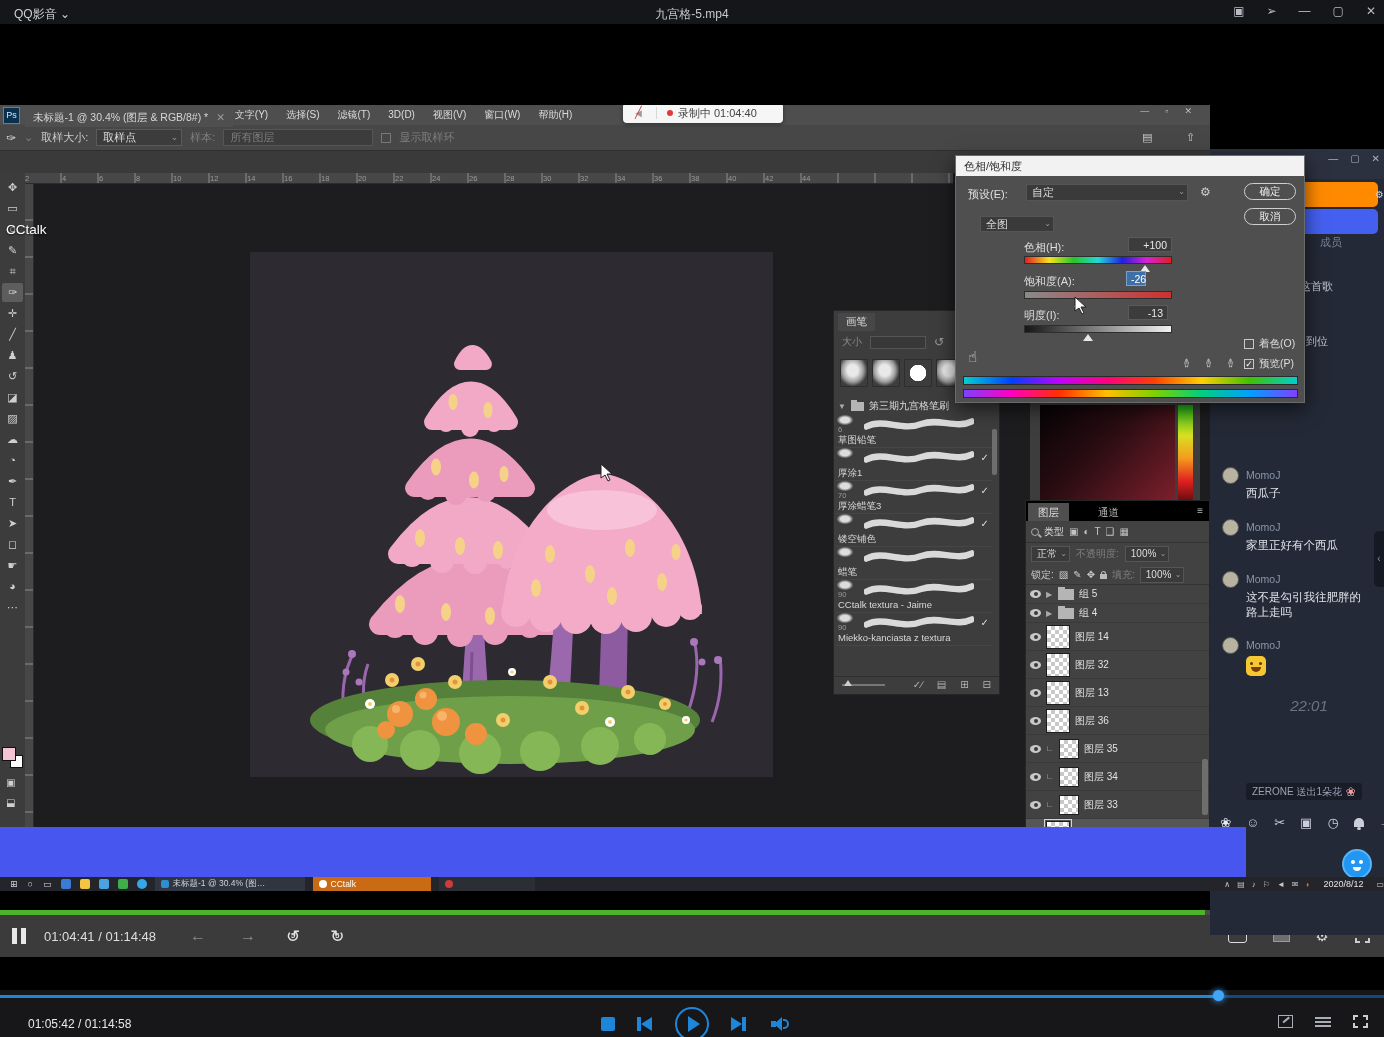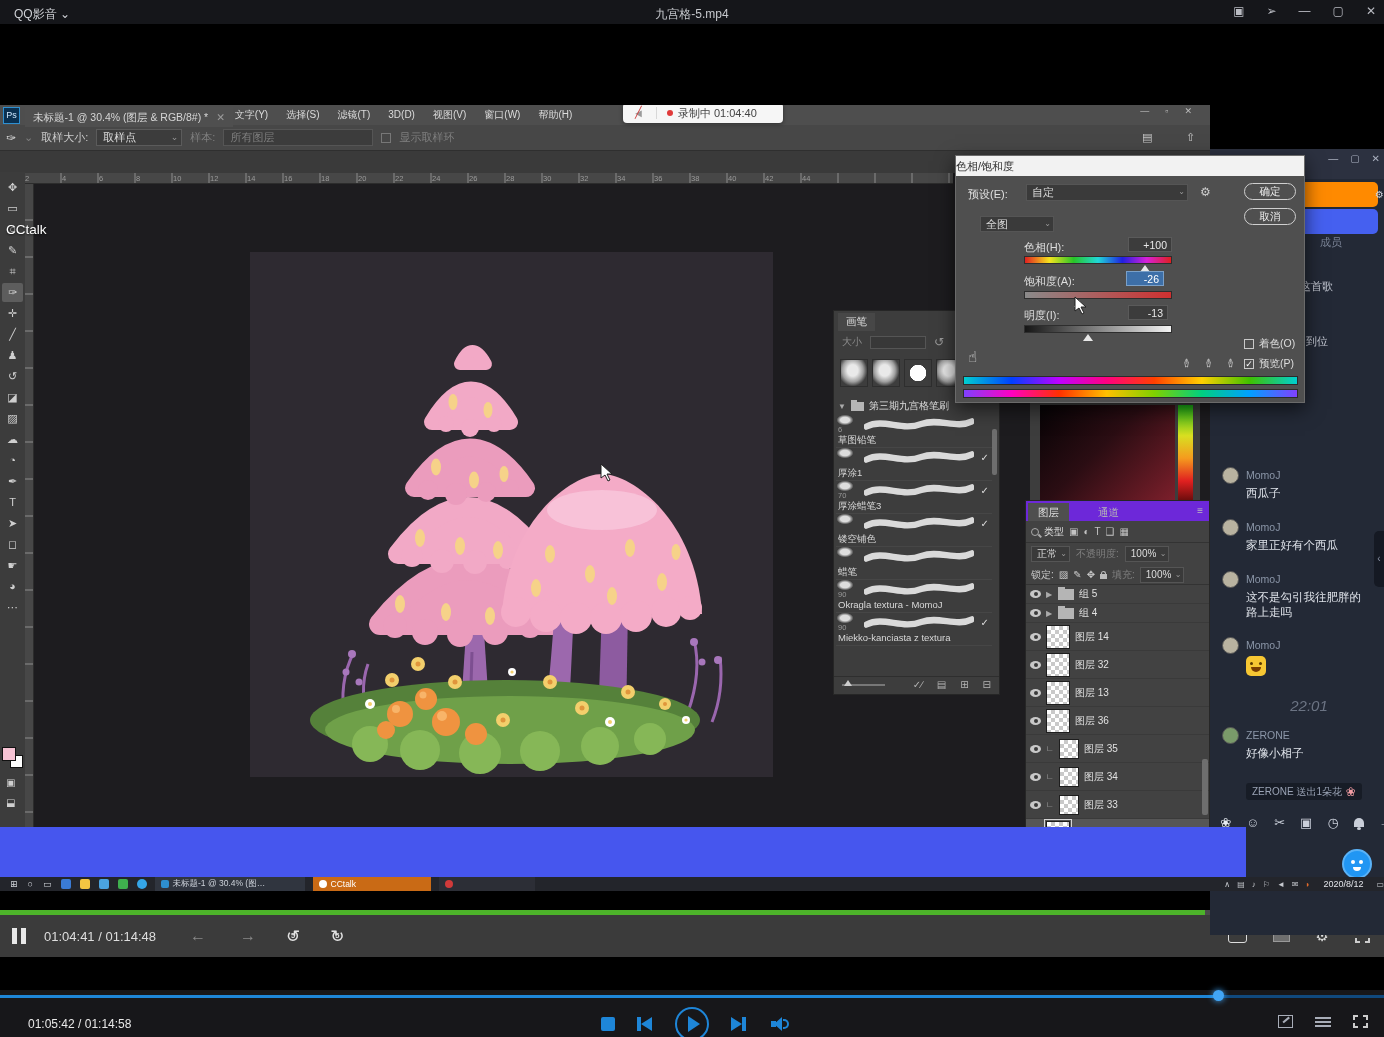--- a/index.html
+++ b/index.html
@@ -77,21 +77,21 @@
   .bp-slider:before{content:"";position:absolute;left:2px;top:-4px;border-left:4px solid transparent;border-right:4px solid transparent;border-bottom:6px solid #ccc;}
   .bp-foot .spacer{flex:1;}
 
   
   .color-panel{left:1030px;top:298px;width:170px;height:100px;background:#3d3d3d;}
   .sv-square{position:absolute;left:10px;top:2px;width:135px;height:95px;background:linear-gradient(135deg,#060305 0%,#2b0d13 45%,#7c1f2b 100%);}
   .hue-strip{position:absolute;left:148px;top:2px;width:15px;height:95px;background:linear-gradient(#17b117,#d8e021 32%,#f59b1e 56%,#e02020 80%,#6e0d0d 100%);}
 
   
   .layers-panel{left:1025px;top:395px;width:185px;height:436px;background:#424242;border:1px solid #262626;color:#ddd;font-size:10px;overflow:hidden;}
-  .lp-tabs{position:relative;height:20px;background:#6d28d9;}
+  .lp-tabs{position:relative;height:20px;background:#000000;}
   .lp-tab{position:absolute;top:2px;height:18px;padding:0 10px;line-height:18px;font-size:10.5px;}
   .lp-tab.active{left:2px;background:#4f4f4f;}
   .lp-tab.inactive{left:62px;color:#b5b5b5;}
   .lp-burger{position:absolute;right:6px;top:4px;color:#bbb;}
   .lp-filter{position:relative;height:22px;border-bottom:1px solid #333;display:flex;align-items:center;gap:5px;padding:0 5px;}
   .mini-mag{width:8px;height:8px;border:1.5px solid #aaa;border-radius:50%;position:relative;}
   .mini-mag:after{content:"";position:absolute;left:6px;top:6px;width:4px;height:1.5px;background:#aaa;transform:rotate(45deg);}
   .lp-filter .ficon{color:#c3c3c3;font-size:10px;}
   .lp-blend{position:relative;height:22px;display:flex;align-items:center;gap:6px;padding:0 5px;}
   .dd{background:#3a3a3a;border:1px solid #555;height:16px;line-height:14px;padding:0 12px 0 5px;position:relative;color:#ddd;}
@@ -112,21 +112,21 @@
   .lthumb{width:24px;height:24px;background:repeating-conic-gradient(#c9c9c9 0 25%,#ffffff 0 50%) 0 0/8px 8px;border:1px solid #1e1e1e;flex:0 0 24px;}
   .lrow.clipped .lthumb{width:20px;height:20px;flex:0 0 20px;}
   .lrow.group .lthumb{width:16px;height:11px;flex:0 0 16px;background:#b5b5b5;border:none;position:relative;}
   .lrow.group .lthumb:before{content:"";position:absolute;left:0;top:-2px;width:7px;height:2px;background:#b5b5b5;}
   .lrow.selected .lthumb{outline:1px solid #d6d6d6;outline-offset:1px;}
   .lname{font-size:10px;color:#e2e2e2;white-space:nowrap;}
   .lp-scroll{position:absolute;right:1px;top:258px;width:6px;height:56px;background:#6e6e6e;border-radius:2px;}
 
   
   .hs-dialog{left:955px;top:155px;width:350px;height:248px;background:#4f4f4f;border:1px solid #6a6a6a;box-shadow:0 6px 18px rgba(0,0,0,.6);z-index:30;color:#e0e0e0;font-size:11px;}
-  .hs-title{position:absolute;left:0;top:0;width:100%;height:20px;background:#f2f2f2;color:#333;line-height:20px;padding-left:0;font-size:11px;}
+  .hs-title{position:absolute;left:0;top:0;width:100%;height:20px;background:#f2f2f2;color:#333;line-height:20px;padding-left:8px;font-size:11px;}
   .hs-preset-label{position:absolute;left:12px;top:31px;}
   .hs-preset{position:absolute;left:70px;top:28px;width:162px;height:17px;}
   .hs-gear{position:absolute;left:244px;top:29px;color:#ccc;font-size:12px;}
   .hs-btn{position:absolute;left:288px;width:52px;height:17px;border:1px solid #cfcfcf;border-radius:9px;text-align:center;line-height:15px;color:#eee;font-size:10.5px;background:transparent;}
   .hs-btn.ok{top:27px;}
   .hs-btn.cancel{top:52px;}
   .hs-channel{position:absolute;left:24px;top:60px;width:74px;height:16px;}
   .hs-label{position:absolute;left:68px;color:#ddd;}
   .hs-val{position:absolute;background:#3c3c3c;border:1px solid #5a5a5a;height:15px;text-align:right;padding:0 4px;line-height:14px;color:#e8e8e8;font-size:10.5px;}
   .hs-val.sel{background:#3d6fa8;color:#fff;border-color:#7aa0c8;}
@@ -579,21 +579,21 @@
             <span class="bname">蜡笔</span>
 
           </div>
 
           <div class="brush-item">
             <span class="bthumb"></span>
             <span class="bsize">90</span>
             <svg class="bstroke" viewBox="0 0 100 14" preserveAspectRatio="none">
               <path d="M2,9 C18,2 34,13 52,7 C68,2 84,11 98,5"></path>
             </svg>
-            <span class="bname">Okragla textura - MomoJ</span>
+            <span class="bname">CCtalk textura - Jaime</span>
 
           </div>
 
           <div class="brush-item">
             <span class="bthumb"></span>
             <span class="bsize">90</span>
             <svg class="bstroke" viewBox="0 0 100 14" preserveAspectRatio="none">
               <path d="M2,9 C18,2 34,13 52,7 C68,2 84,11 98,5"></path>
             </svg>
             <span class="bname">Miekko-kanciasta z textura</span>
@@ -744,21 +744,21 @@
     <span class="hs-btn cancel">取消</span>
     <span class="dd hs-channel">全图</span>
 
     <span class="hs-label" style="top:84px;">色相(H):</span>
     <span class="hs-val" style="left:172px;top:81px;width:44px;">+100</span>
     <div class="slider hue" style="top:100px;">
         <span class="handle" style="left:115px;"></span>
       </div>
 
     <span class="hs-label" style="top:118px;">饱和度(A):</span>
-    <span class="hs-val sel" style="left:170px;top:115px;width:38px;">-26</span>
+    <span class="hs-val sel" style="left:170px;top:115px;width:20px;">-26</span>
     <div class="slider sat" style="top:135px;">
         <span class="handle" style="left:49px;"></span>
       </div>
     <svg class="abs cursor" style="left:118px;top:140px;" width="16" height="20">
       <polygon points="1,1 1,15 5,12 8,18 10,17 7,11 12,11" fill="#fff" stroke="#222" stroke-width="1"></polygon>
     </svg>
 
     <span class="hs-label" style="top:152px;">明度(I):</span>
     <span class="hs-val" style="left:172px;top:149px;width:40px;">-13</span>
     <div class="slider light" style="top:169px;">
@@ -817,25 +817,20 @@
       <span class="mtext">这不是勾引我往肥胖的路上走吗</span>
     </div>
     <div class="msg" style="top:488px;height:44px;">
       <span class="avatar"></span>
       <span class="uname">MomoJ</span>
       <span class="emoji-face"></span>
     </div>
 
     <div class="chat-time" style="top:548px;">22:01</div>
 
-    <div class="msg" style="top:578px;height:40px;">
-      <span class="avatar green"></span>
-      <span class="uname">ZERONE</span>
-      <span class="mtext">好像小相子</span>
-    </div>
 
     <div class="gift-pill">
       <span>ZERONE 送出1朵花</span>
       <span class="gift-flower">❀</span>
     </div>
 
     <div class="chat-toolbar">
       <span style="color:#e8ecf4;">❀</span>
       <span>☺</span>
       <span>✂</span>

